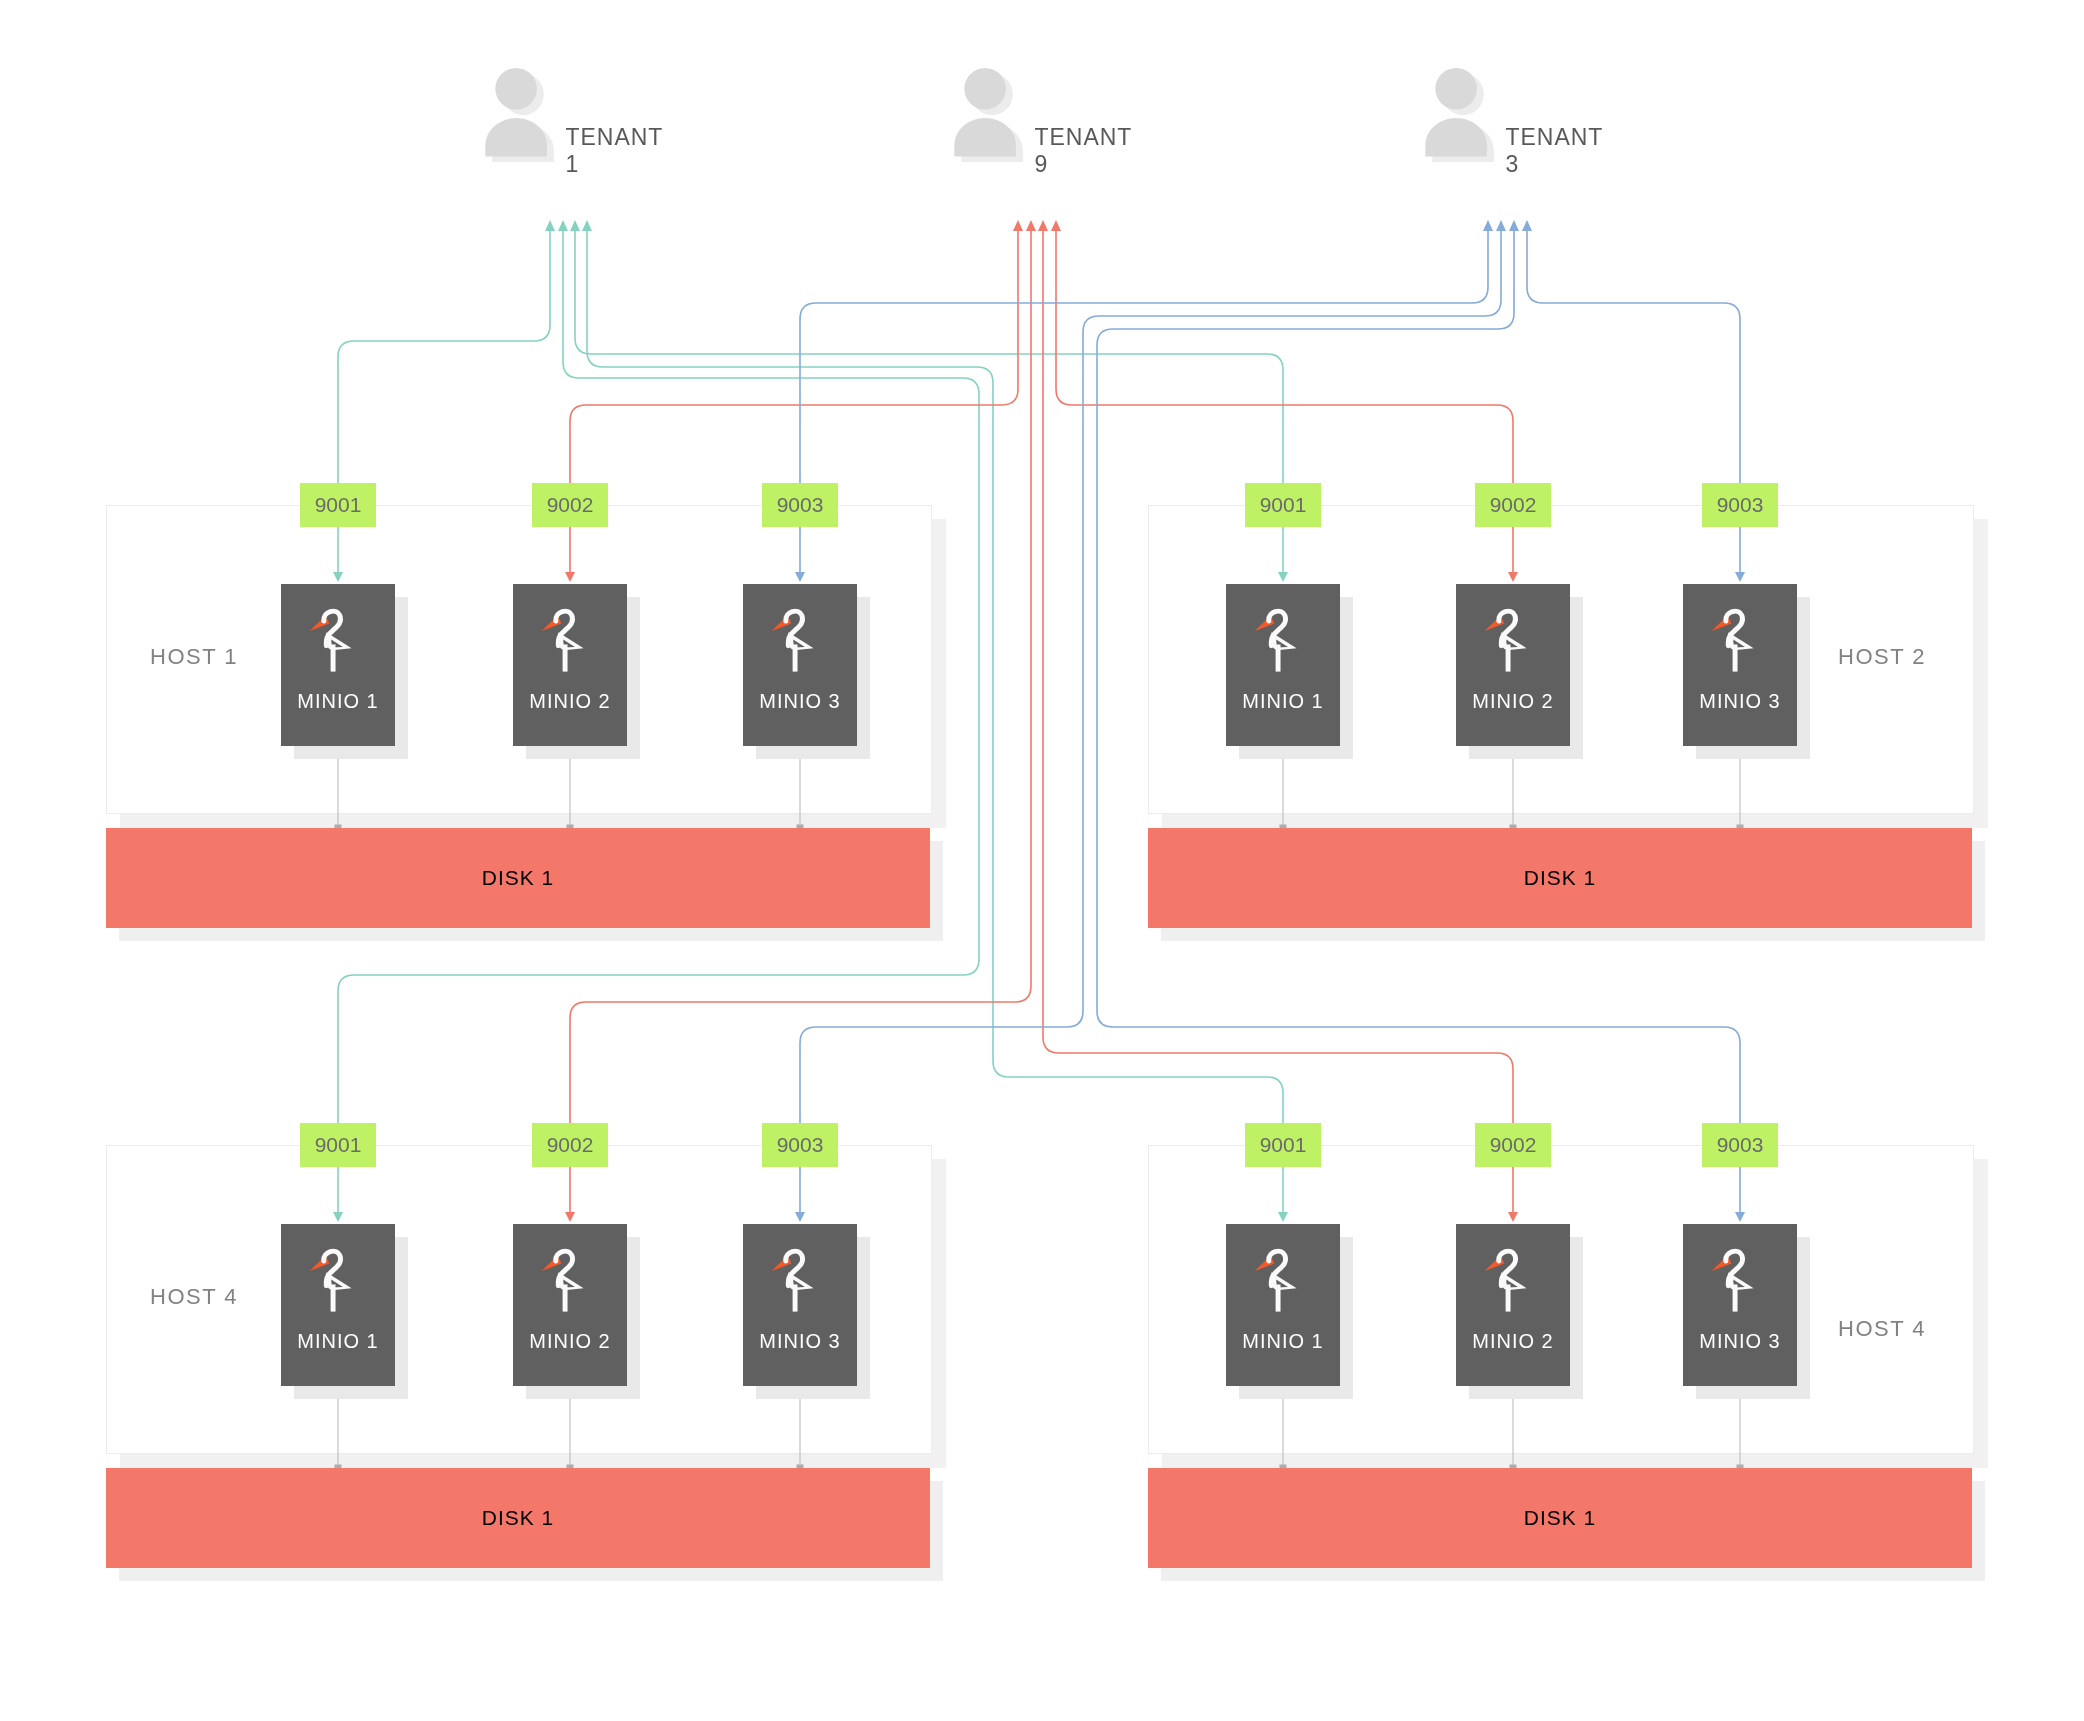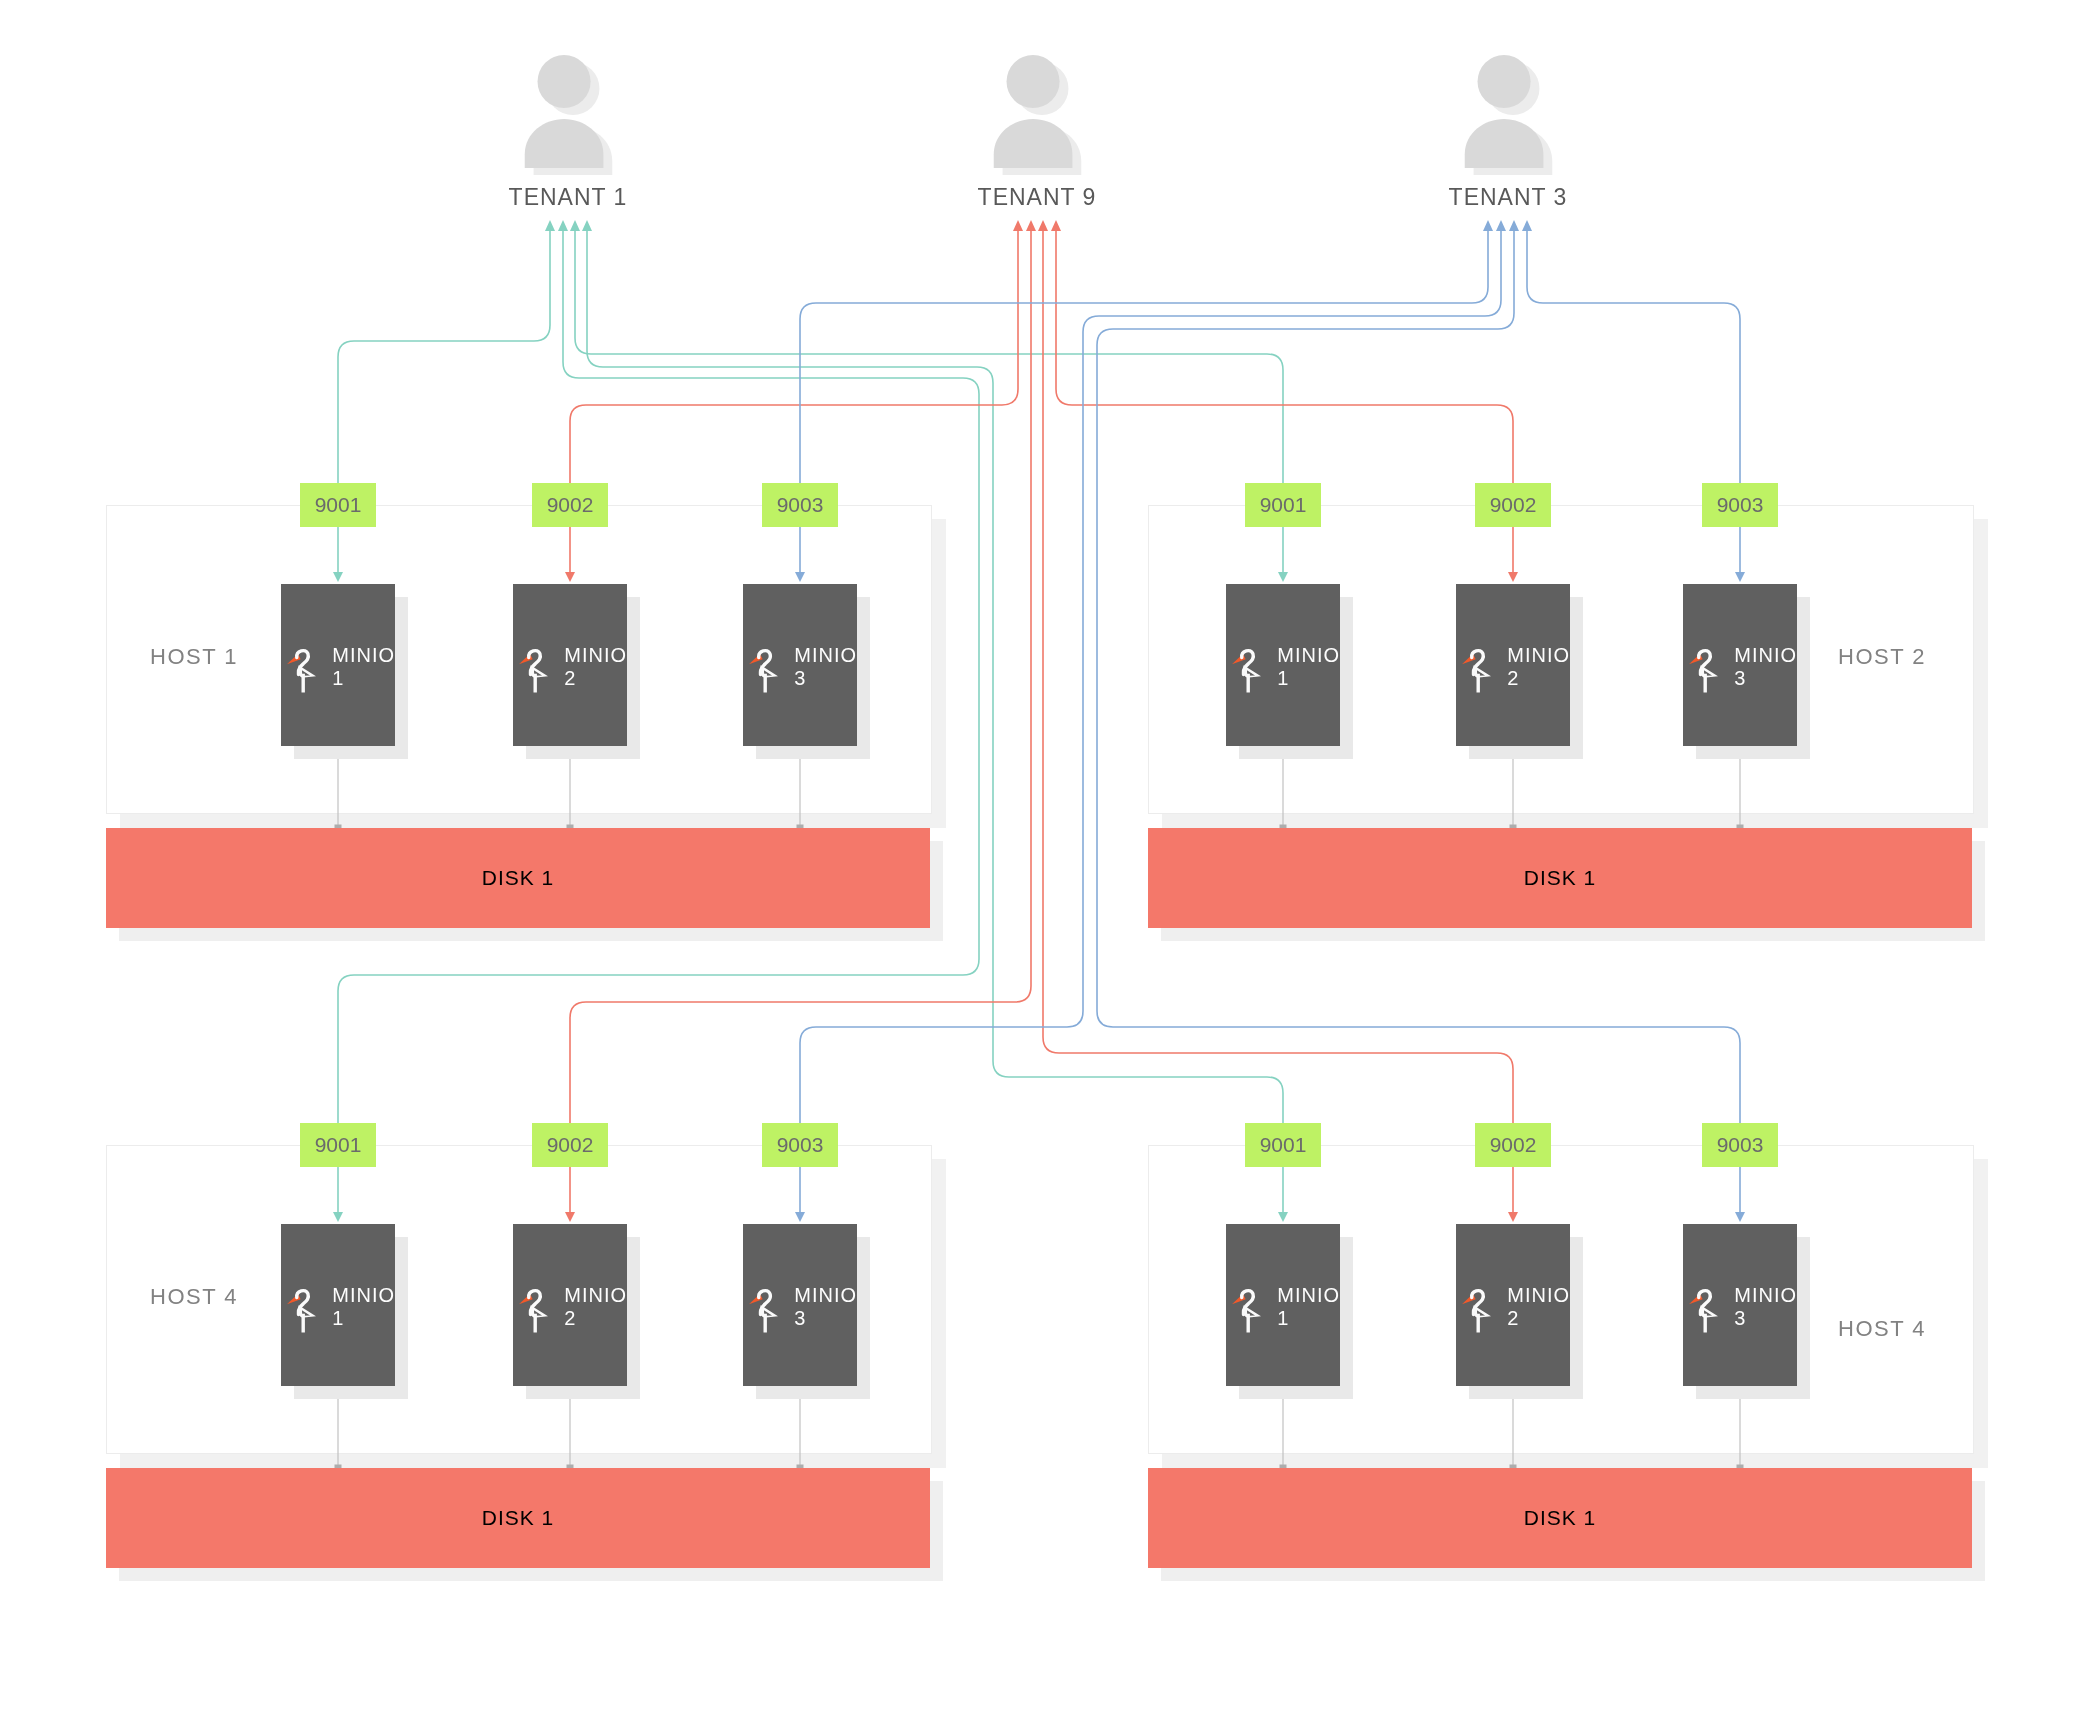--- a/index.html
+++ b/index.html
@@ -15,32 +15,32 @@
     position:absolute;color:#828282;font-size:22px;letter-spacing:1.5px;z-index:3;
   }
   svg.wires{position:absolute;left:0;top:0;z-index:2;}
   .port{
     position:absolute;width:76px;height:44px;background:#bef264;color:#6B6B6B;
     font-size:21px;display:flex;align-items:center;justify-content:center;z-index:3;
   }
   .minio{
     position:absolute;width:114px;height:162px;background:#606060;
     box-shadow:13px 13px 0 0 #E9E9E9;z-index:3;
-    display:flex;flex-direction:row;align-items:center;
+    display:flex;flex-direction:column;align-items:center;
   }
   .minio .bird{width:74px;height:88px;margin-top:14px;}
   .minio-label{color:#FDFDFD;font-size:20px;letter-spacing:1px;margin-top:4px;}
   .disk{
     position:absolute;width:824px;height:100px;background:#F4786A;
     box-shadow:13px 13px 0 0 #EFEFEF;z-index:3;
     display:flex;align-items:center;justify-content:center;
     color:#000000;font-size:21px;letter-spacing:1px;
   }
   .tenant{
-    position:absolute;width:190px;display:flex;flex-direction:column;align-items:center;z-index:3;
+    position:absolute;width:190px;display:flex;flex-direction:row;align-items:flex-end;z-index:3;
   }
   .tenant .person{width:118px;height:126px;}
   .tenant-label{margin-top:6px;color:#595959;font-size:23px;letter-spacing:1px;}
   .caption{
     position:absolute;left:0;top:1632px;width:100%;text-align:center;
     color:#1F1F1F;font-size:21px;z-index:3;
   }
   .defs-holder{position:absolute;width:0;height:0;overflow:hidden;}
 </style>
 </head>

